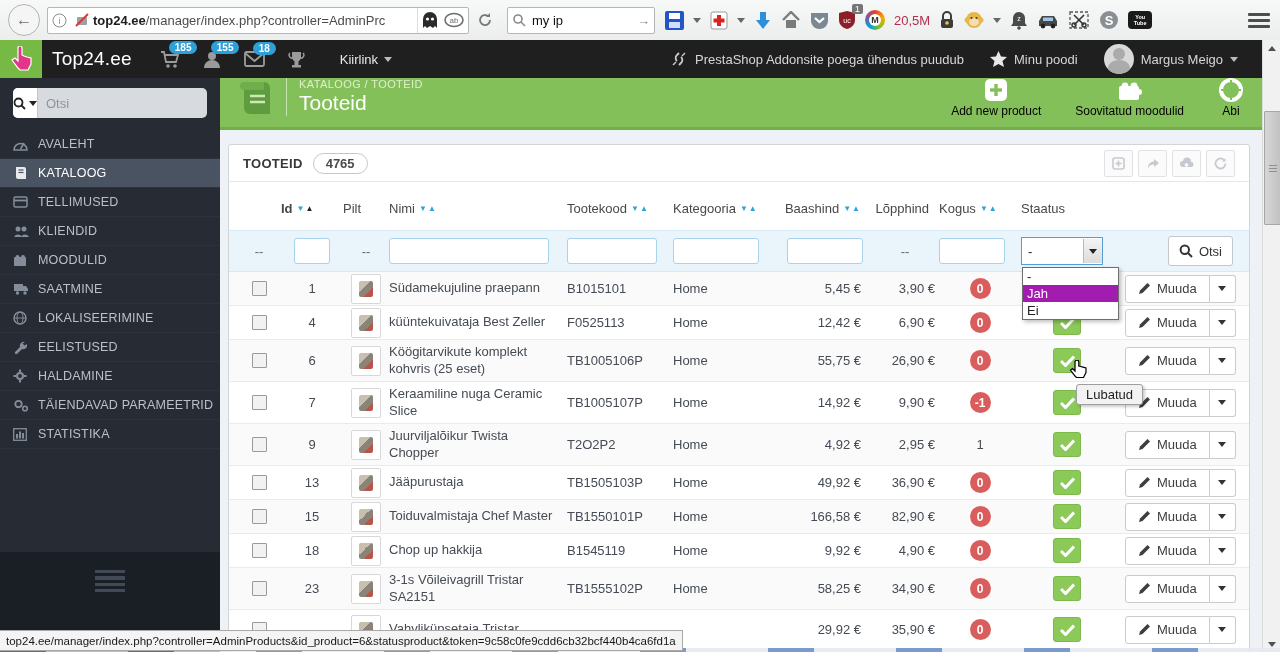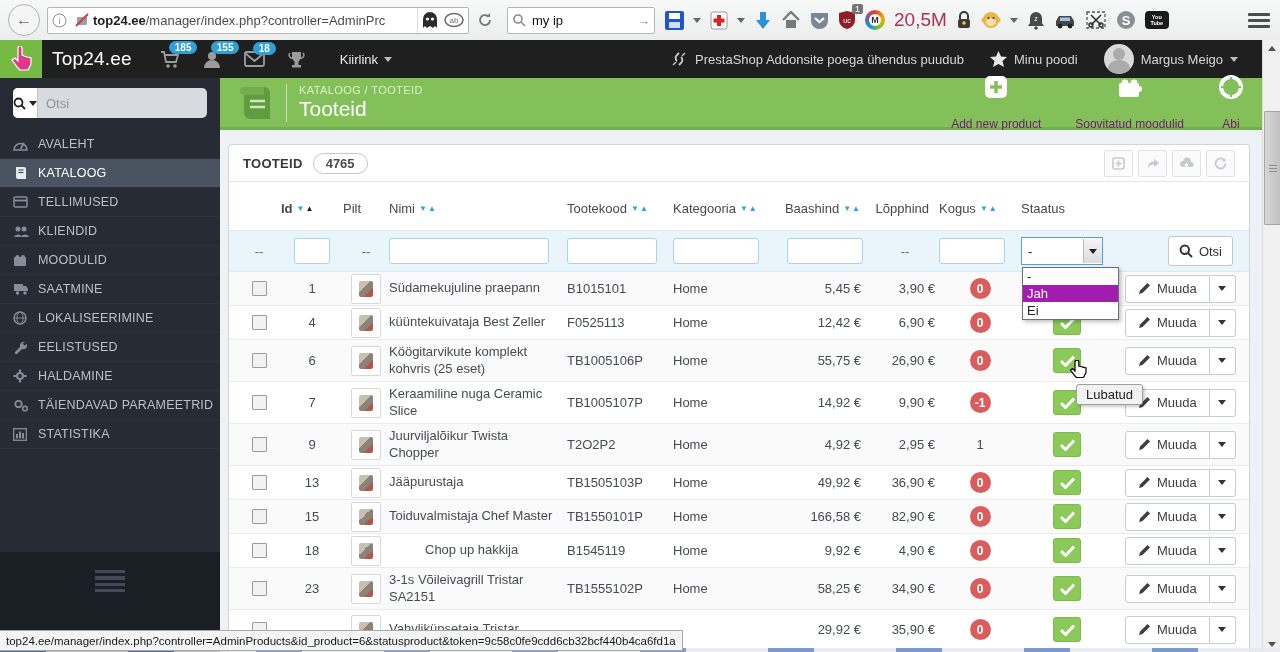--- a/index.html
+++ b/index.html
@@ -19,21 +19,21 @@
   .urlbar .path{color:#4c4c4c;white-space:nowrap;}
   .uico{margin:0 4px;flex:0 0 auto;}
   .urlright{margin-left:auto;display:flex;align-items:center;border-left:1px solid #ddd;height:100%;padding:0 4px;gap:6px;}
   .reload{width:24px;height:25px;margin-left:4px;display:flex;align-items:center;justify-content:center;color:#777;}
   .searchbar{margin-left:10px;width:146px;height:25px;background:#fff;border:1px solid #b6b6b8;border-radius:2px;
              display:flex;align-items:center;font-size:13px;}
   .searchbar input{border:0;outline:0;flex:1;font-size:13px;width:80px;font-family:inherit;color:#111;}
   .bicons{display:flex;align-items:center;gap:9px;margin-left:10px;}
   .caret{width:0;height:0;border-left:4px solid transparent;border-right:4px solid transparent;border-top:5px solid #666;}
   .badge1{position:absolute;top:-6px;right:-7px;background:#757575;color:#fff;font-size:9px;padding:0 3px;border-radius:2px;}
-  .mtext{color:#b03050;font-size:19px;}
+  .mtext{color:#b03050;font-size:13px;}
   .mcirc{width:20px;height:20px;border-radius:50%;background:conic-gradient(#e7402d,#f6a800,#97bf0d,#00a3da,#7b5aa6,#e7402d);
          position:relative;display:flex;align-items:center;justify-content:center;}
   .mcirc span{background:#fff;border-radius:50%;width:12px;height:12px;font-size:9px;font-weight:bold;color:#333;
               display:flex;align-items:center;justify-content:center;}
   .ytbox{background:#1a1a1a;color:#fff;border-radius:4px;width:24px;height:18px;font-size:5.5px;font-weight:bold;
          display:flex;flex-direction:column;align-items:center;justify-content:center;line-height:1.1;}
   .hamb{margin-left:auto;margin-right:10px;width:22px;display:flex;flex-direction:column;gap:3px;}
   .hamb i{height:3px;background:#4d4d4d;border-radius:1px;}
   
   .adminbar{left:0;top:40px;width:1262px;height:38px;background:#1f1f1f;display:flex;align-items:center;color:#fff;}
@@ -45,27 +45,27 @@
              border-radius:9px;padding:1px 6px;}
   .kiirlink{margin-left:34px;font-size:13px;color:#e8e8e8;display:flex;align-items:center;gap:6px;}
   .dcaret{width:0;height:0;border-left:4px solid transparent;border-right:4px solid transparent;border-top:5px solid #bbb;}
   .abright{margin-left:auto;display:flex;align-items:center;gap:26px;margin-right:24px;font-size:13px;color:#d6d6d6;}
   .abitem{display:flex;align-items:center;gap:7px;}
   .avatar{width:30px;height:30px;border-radius:50%;background:#d9d9d9;overflow:hidden;position:relative;}
   .avatar i{position:absolute;left:9px;top:4px;width:12px;height:12px;border-radius:50%;background:#ababab;}
   .avatar b{position:absolute;left:4px;top:16px;width:22px;height:16px;border-radius:50% 50% 0 0;background:#ababab;}
   
   .pagehead{left:220px;top:78px;width:1042px;height:52px;background:#84c05a;border-bottom:3px solid #72ae49;
-            display:flex;align-items:center;color:#fff;box-sizing:border-box;}
+            display:flex;align-items:flex-start;color:#fff;box-sizing:border-box;}
   .ph-ico{margin-left:16px;}
   .ph-div{width:1px;height:38px;background:rgba(255,255,255,.55);margin:0 12px;}
   .crumbs{font-size:11px;color:#ddefc9;letter-spacing:.4px;}
   .ph-title{font-size:21px;color:#fff;margin-top:1px;}
   .ph-actions{margin-left:auto;display:flex;align-items:flex-start;gap:34px;margin-right:18px;}
-  .pha{display:flex;flex-direction:column;align-items:center;gap:18px;font-size:12px;color:#701a75;text-align:center;}
+  .pha{display:flex;flex-direction:column;align-items:center;gap:2px;font-size:12px;color:#000000;text-align:center;}
   
   .sidebar{left:0;top:78px;width:220px;height:574px;background:#262b34;}
   .sb-search{margin:10px 13px 12px 13px;height:30px;background:#d7dbe0;border-radius:5px;display:flex;overflow:hidden;}
   .sb-search .qbtn{width:42px;background:#fff;border-right:1px solid #c3c7cc;display:flex;align-items:center;
                    justify-content:center;gap:3px;color:#222;}
   .sb-search input{border:0;outline:0;background:transparent;flex:1;padding:0 8px;font-size:13px;color:#555;font-family:inherit;}
   .sb-search input::placeholder{color:#8d949d;}
   .sb-item{height:28px;display:flex;align-items:center;gap:9px;padding-left:13px;font-size:12.5px;color:#b9c0ca;
            border-bottom:1px solid #2d333d;letter-spacing:.2px;cursor:default;}
   .sb-item .si{color:#848d99;flex:0 0 16px;}
@@ -949,21 +949,21 @@
         <div class="grid trow h34">
     <div class="cell al-c" style="justify-content:center;">
             <span class="cb"></span>
           </div>
     <div class="cell al-c" style="justify-content:center;">18</div>
     <div class="cell al-c" style="justify-content:center;">
             <span class="thumb">
               <i></i>
             </span>
           </div>
-    <div class="cell name" style="padding-right:19px;margin-left:36px;">Chop up hakkija</div>
+    <div class="cell name" style="padding-right:19px;">Chop up hakkija</div>
     <div class="cell">B1545119</div>
     <div class="cell">Home</div>
     <div class="cell al-r" style="justify-content:flex-end;padding-right:10px;">9,92 €</div>
     <div class="cell al-r" style="justify-content:flex-end;padding-right:4px;">4,90 €</div>
     <div class="cell al-c" style="justify-content:center;">
             <span class="qbadge">0</span>
           </div>
     <div class="cell al-c" style="justify-content:center;">
             <button class="stbtn">
               <svg width="15" height="12">

